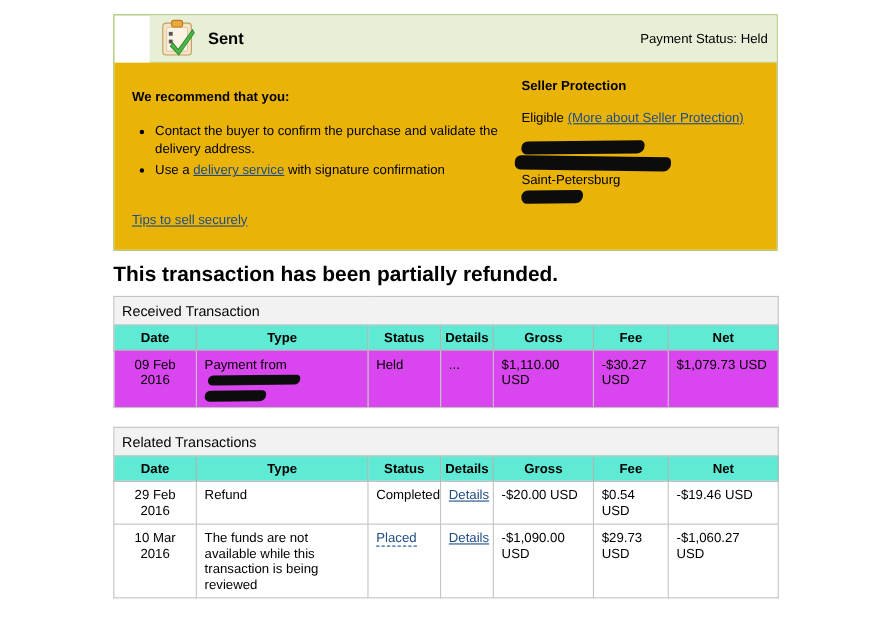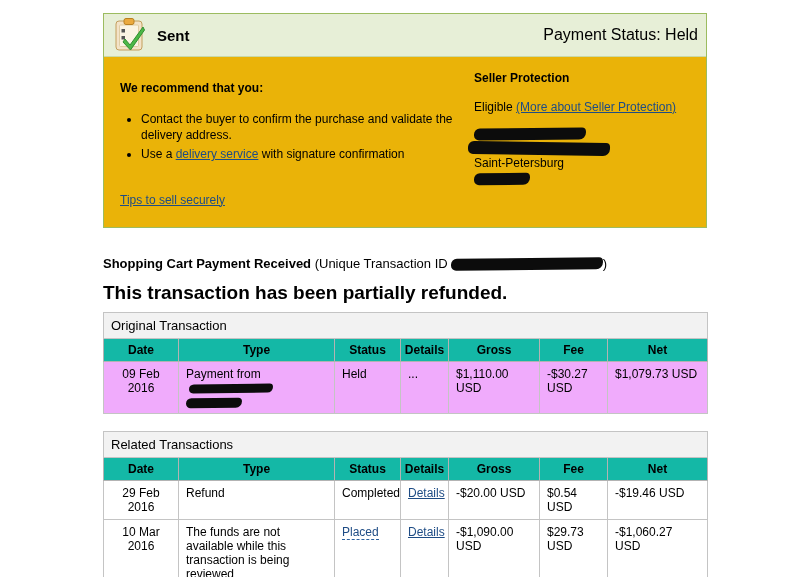--- a/index.html
+++ b/index.html
@@ -14,23 +14,24 @@
   a { color: #1e4c85; }
   .wrap { padding-top: 13px; padding-left: 103px; width: 710px; }
 
   
   .status-box { width: 604px; border: 1px solid #9cbc60; }
   .status-header {
     background: #e7efd7;
     display: flex; align-items: center;
     padding: 5px 8px 5px 9px; height: 43px;
     border-bottom: 1px solid #c9d9a8;
+    margin-left: 32px;
   }
   .sent-title { font-size: 15px; font-weight: bold; margin-left: 10px; }
-  .payment-status { margin-left: auto; font-size: 16px; }
+  .payment-status { margin-left: auto; font-size: 12px; }
   .status-body { display: flex; background: #eab308; padding: 14px 10px 20px 16px; }
   .col-left  { width: 348px; }
   .col-right { flex: 1; margin-top: -6px; padding-left: 6px; }
 
   .rec-heading { font-weight: bold; margin: 10px 0 0 0; }
   ul.rec-list { margin: 16px 0 0 0; padding-left: 21px; }
   ul.rec-list li { margin-bottom: 3px; line-height: 1.35; }
   .tips-line { margin-top: 30px; }
 
   .sp-heading { font-weight: bold; margin: 6px 0 0 0; }
@@ -61,25 +62,25 @@
   table.tbl {
     width: 604px; border-collapse: collapse;
     border: 1px solid #8f8f8f; font-size: 12px;
     table-layout: fixed;
   }
   .tbl-title td {
     background: #f2f2f2; font-size: 13px;
     padding: 4px 8px; border-bottom: 1px solid #8f8f8f;
   }
   table.tbl th {
-    background: #14b8a6; font-weight: bold; text-align: center;
+    background: #5eead4; font-weight: bold; text-align: center;
     padding: 4px 3px; border: 1px solid #b3b3b3;
   }
   table.tbl td { border: 1px solid #c4c4c4; padding: 5px 7px; vertical-align: top; }
-  .orig-row td { background: #f0abfc; }
+  .orig-row td { background: #d946ef; }
   .orig-row td { height: 36px; }
   td.c-date { text-align: center; padding-left: 2px; padding-right: 2px; }
   td.num { text-align: left; }
   .tbl-gap { height: 17px; }
   .t1-margin { margin-top: 8px; }
 
   a.placed-link { text-decoration: none; border-bottom: 1px dashed #2d62a0; padding-bottom: 0; }
 
   .icon-svg { display: block; }
 </style>
@@ -129,39 +130,36 @@
         <div class="addr-block">
           <div class="addr-line"><span class="redact r-name1"></span></div>
           <div class="addr-line"><span class="redact r-name2"></span></div>
           <div class="addr-line">Saint-Petersburg</div>
           <div class="addr-line"><span class="redact r-zip"></span></div>
         </div>
       </div>
     </div>
   </div>
 
-  <div class="payment-line">
-    <b>Shopping Cart Payment Received</b><span> (Unique Transaction ID</span><span class="redact r-txnid"></span><span>)</span>
-  </div>
 
   <div class="refund-notice">This transaction has been partially refunded.</div>
 
   <table class="tbl t1-margin">
     <colgroup>
       <col style="width:75px">
         <col style="width:156px">
         <col style="width:66px">
         <col style="width:48px">
       <col style="width:91px">
         <col style="width:68px">
         <col style="width:100px">
     </colgroup>
     <tbody>
         <tr class="tbl-title">
-      <td colspan="7">Original Transaction</td>
+      <td colspan="7">Received Transaction</td>
     </tr>
     <tr>
       <th>Date</th>
       <th>Type</th>
       <th>Status</th>
       <th>Details</th>
       <th>Gross</th>
       <th>Fee</th>
       <th>Net</th>
     </tr>

